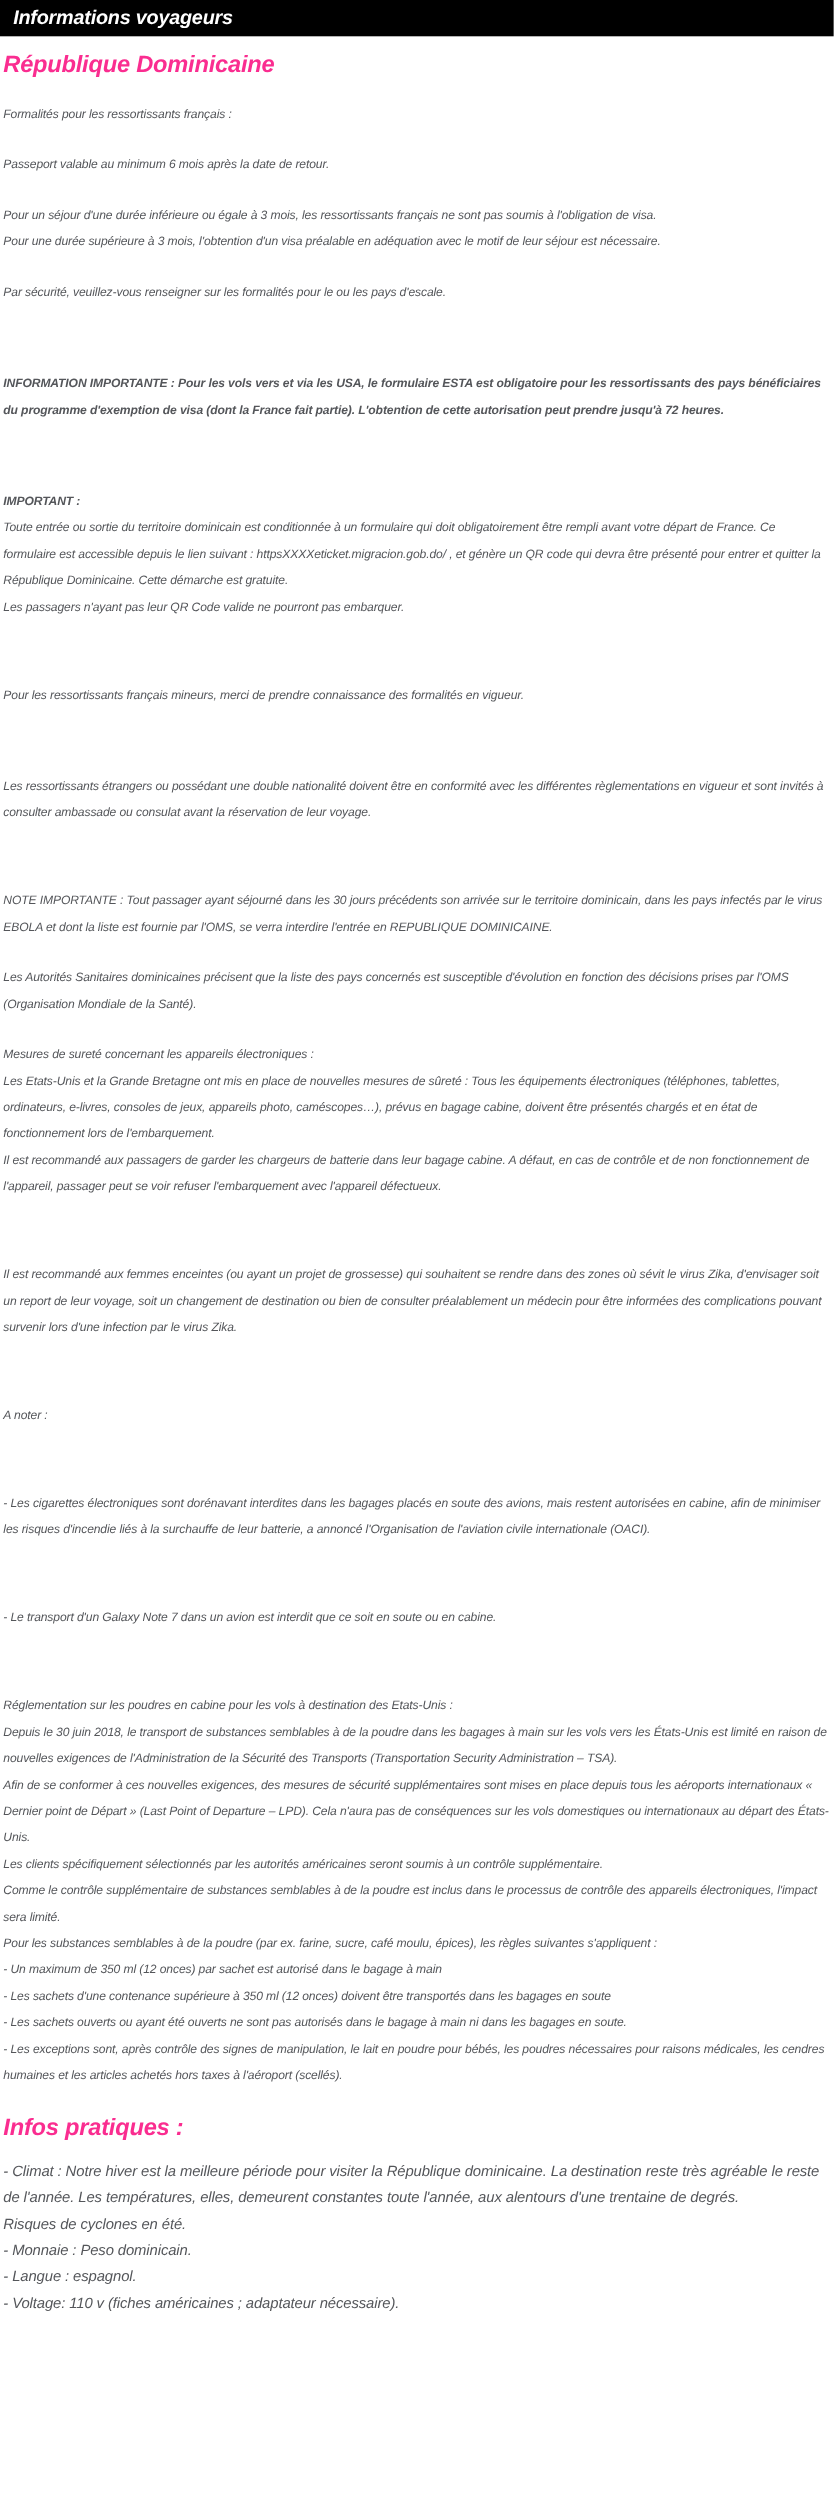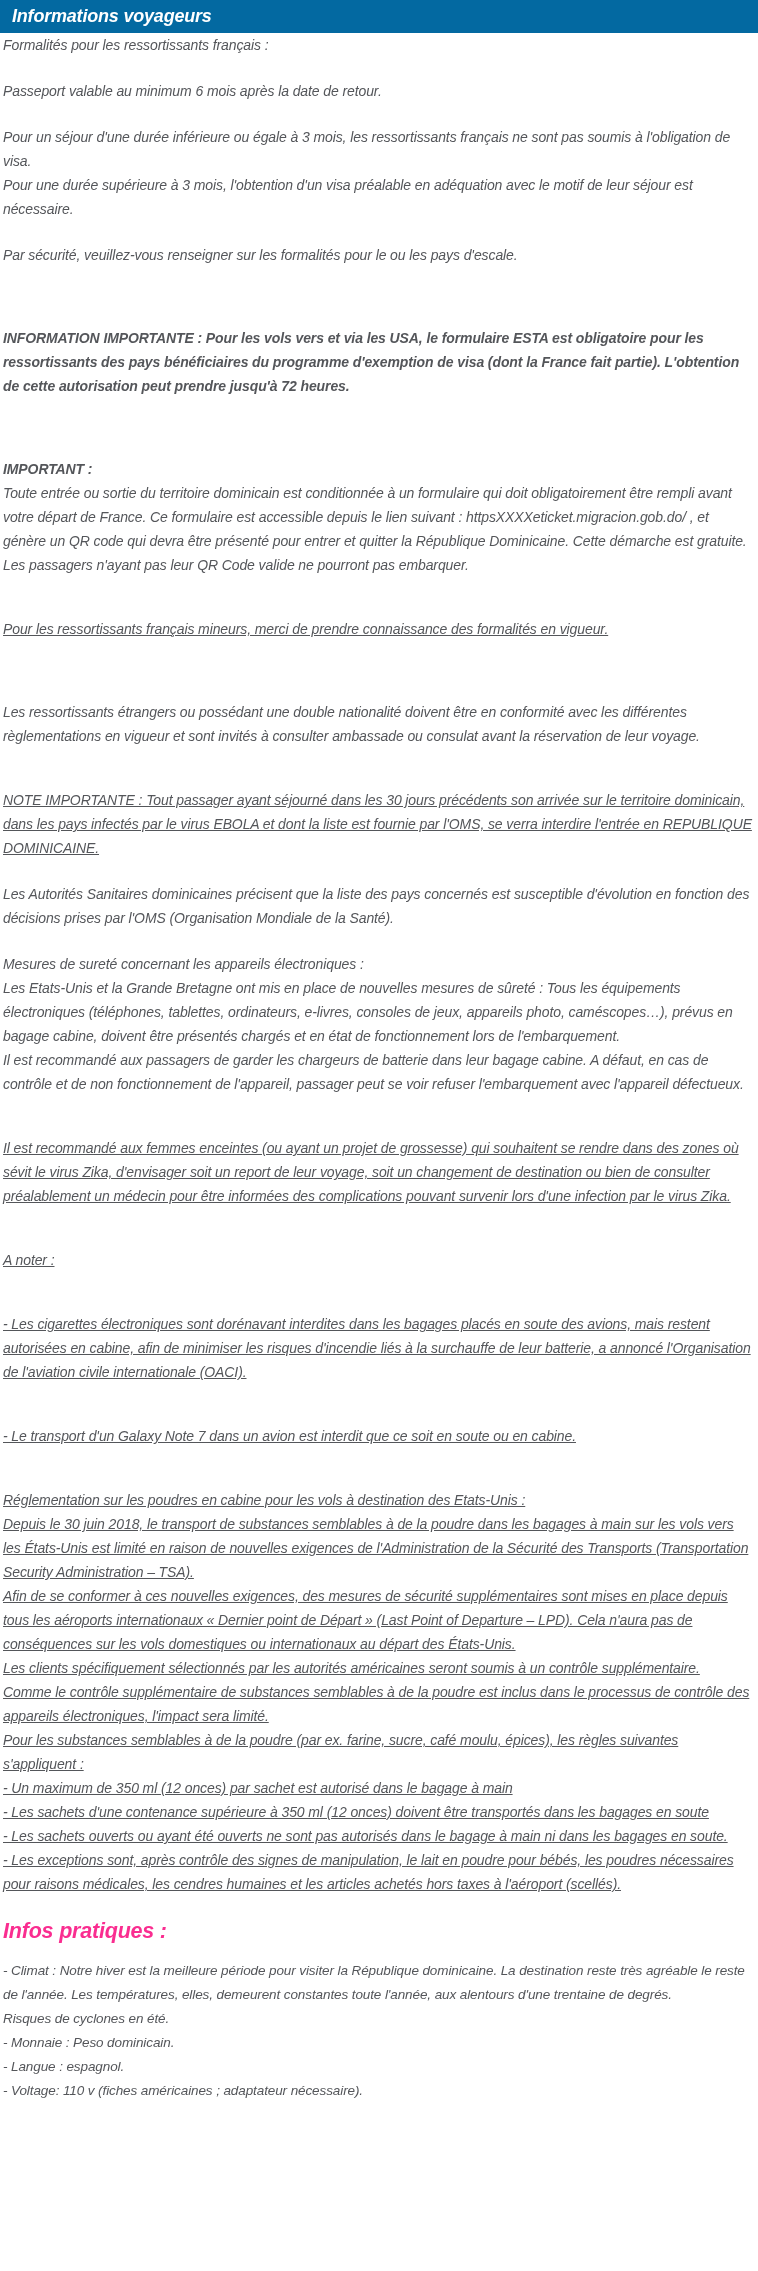--- a/index.html
+++ b/index.html
@@ -6,21 +6,21 @@
   * { box-sizing: border-box; }
   html, body { margin: 0; padding: 0; }
   body {
     width: 758px;
     min-height: 2271px;
     background: #ffffff;
     color: #54565a;
     font-family: "Liberation Sans", sans-serif;
   }
   .topbar {
-    background: #0369a1;
+    background: #000000;
     height: 33px;
     display: flex;
     align-items: center;
   }
   .topbar-title {
     color: #ffffff;
     font-style: italic;
     font-weight: 700;
     font-size: 18px;
     margin: 0;
@@ -33,47 +33,48 @@
     font-style: italic;
     font-weight: 700;
     font-size: 21.5px;
     letter-spacing: -0.2px;
     margin: 12px 0 21px 0;
     line-height: 26px;
   }
   .infos-title { margin: 16px 0 15px 0; }
   .para {
     font-style: italic;
-    font-size: 14px;
+    font-size: 11px;
     line-height: 24px;
     letter-spacing: -0.1px;
     margin: 0 0 22px 0;
     white-space: pre-line;
   }
   .para.bold { font-weight: 700; }
   .para.tight { margin-bottom: 0; }
   .sp1 { margin-top: 59px; }
-  .sp2 { margin-top: 40px; text-decoration: underline; }
+  .sp2 { margin-top: 56px; }
   .info-line {
     font-style: italic;
     font-size: 13.5px;
     line-height: 24px;
     letter-spacing: -0.1px;
     margin: 0;
     white-space: pre-line;
   }
 </style>
 </head>
 <body>
 
 <header class="topbar">
   <h1 class="topbar-title">Informations voyageurs</h1>
 </header>
 
 <main>
+  <h2 class="country-title">République Dominicaine</h2>
 
   <p class="para">Formalités pour les ressortissants français :</p>
   <p class="para">Passeport valable au minimum 6 mois après la date de retour.</p>
   <p class="para">Pour un séjour d'une durée inférieure ou égale à 3 mois, les ressortissants français ne sont pas soumis à l'obligation de visa.
 Pour une durée supérieure à 3 mois, l'obtention d'un visa préalable en adéquation avec le motif de leur séjour est nécessaire.</p>
   <p class="para">Par sécurité, veuillez-vous renseigner sur les formalités pour le ou les pays d'escale.</p>
   <p class="para bold sp1">INFORMATION IMPORTANTE : Pour les vols vers et via les USA, le formulaire ESTA est obligatoire pour les ressortissants des pays bénéficiaires du programme d'exemption de visa (dont la France fait partie). L'obtention de cette autorisation peut prendre jusqu'à 72 heures.</p>
   <p class="para bold tight sp1">IMPORTANT :</p>
   <p class="para">Toute entrée ou sortie du territoire dominicain est conditionnée à un formulaire qui doit obligatoirement être rempli avant votre départ de France. Ce formulaire est accessible depuis le lien suivant : httpsXXXXeticket.migracion.gob.do/ , et génère un QR code qui devra être présenté pour entrer et quitter la République Dominicaine. Cette démarche est gratuite.
 Les passagers n'ayant pas leur QR Code valide ne pourront pas embarquer.</p>

